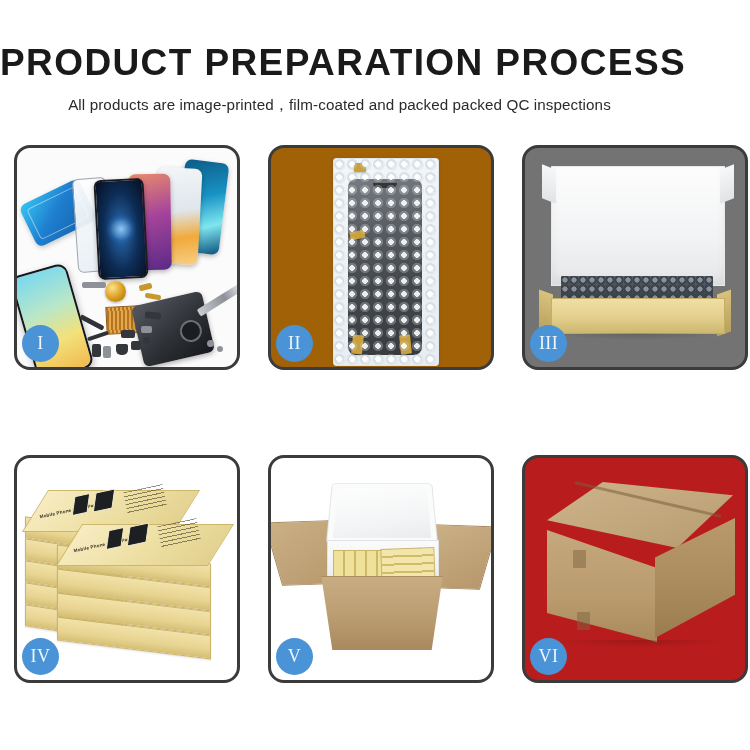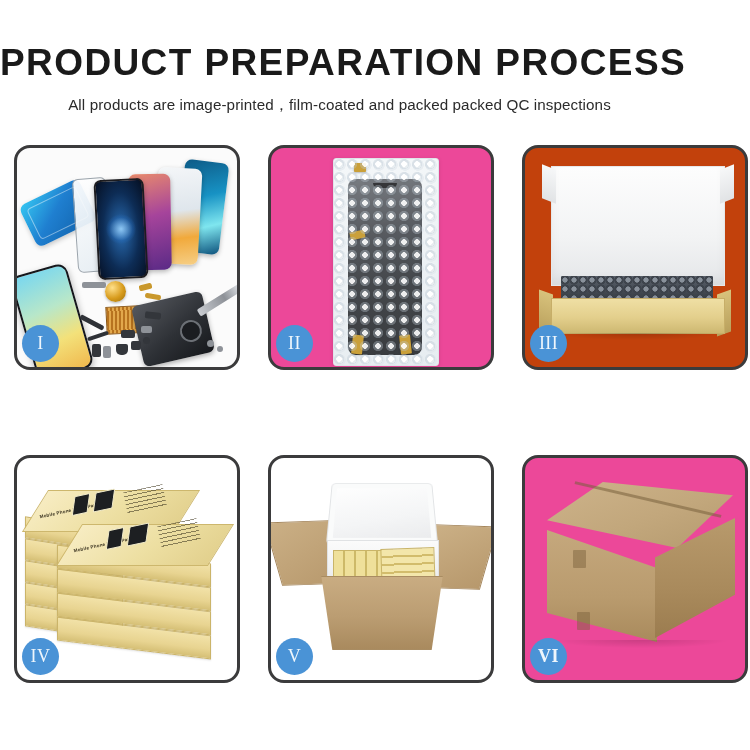--- a/index.html
+++ b/index.html
@@ -217,21 +217,21 @@
   .tweezers {
     position: absolute;
     left: 178px; top: 148px;
     width: 50px; height: 8px;
     background: linear-gradient(90deg,#c9ccd1,#8d9197 60%,#e3e6ea);
     transform: rotate(-32deg);
     border-radius: 2px;
   }
 
   
-  .p2 { background: #ec4899; }
+  .p2 { background: #a16207; }
   .bubble-bag {
     position: absolute;
     left: 62px; top: 10px;
     width: 104px; height: 206px;
     background:
       radial-gradient(circle at 6px 6px, rgba(255,255,255,.95) 0 3px, rgba(222,229,235,.55) 3.5px 5.5px, rgba(0,0,0,0) 6px),
       linear-gradient(170deg, #f4f7f9 0%, #e7edf1 100%);
     background-size: 13px 13px, 100% 100%;
     border: 1px solid #dfe5ea;
     border-radius: 3px;
@@ -263,21 +263,21 @@
     pointer-events: none;
   }
   .tape-tab {
     position: absolute;
     background: #caa03a;
     border-radius: 1px;
     box-shadow: 0 1px 2px rgba(0,0,0,.25);
   }
 
   
-  .p3 { background: #c2410c; }
+  .p3 { background: #737373; }
   .box3-lid {
     position: absolute;
     left: 26px; top: 18px;
     width: 172px; height: 118px;
     background: linear-gradient(180deg,#fdfdfd 0%,#f2f3f4 60%,#e4e6e8 100%);
     border: 1px solid #e6e8ea;
     box-shadow: inset 0 -6px 10px rgba(0,0,0,.05);
   }
   .box3-lid::before {
     content: "";
@@ -417,21 +417,21 @@
     position: absolute;
     left: 110px; top: 90px;
     width: 52px; height: 38px;
     background:
       repeating-linear-gradient(to bottom, #f3e6aa 0 6px, #d2bc6c 6px 8px);
     border: 1px solid #c9b468;
     transform: rotate(-2deg);
   }
 
   
-  .p6 { background: #ec4899; font-weight: bold; }
+  .p6 { background: #b91c1c; }
   .c6-top {
     position: absolute;
     left: 22px; top: 24px;
     width: 186px; height: 66px;
     background: linear-gradient(160deg,#cdb38a 0%,#c2a77c 55%,#b59a6e 100%);
     clip-path: polygon(30% 0%, 100% 20%, 70% 100%, 0% 58%);
     border-radius: 2px;
   }
   .c6-left {
     position: absolute;

